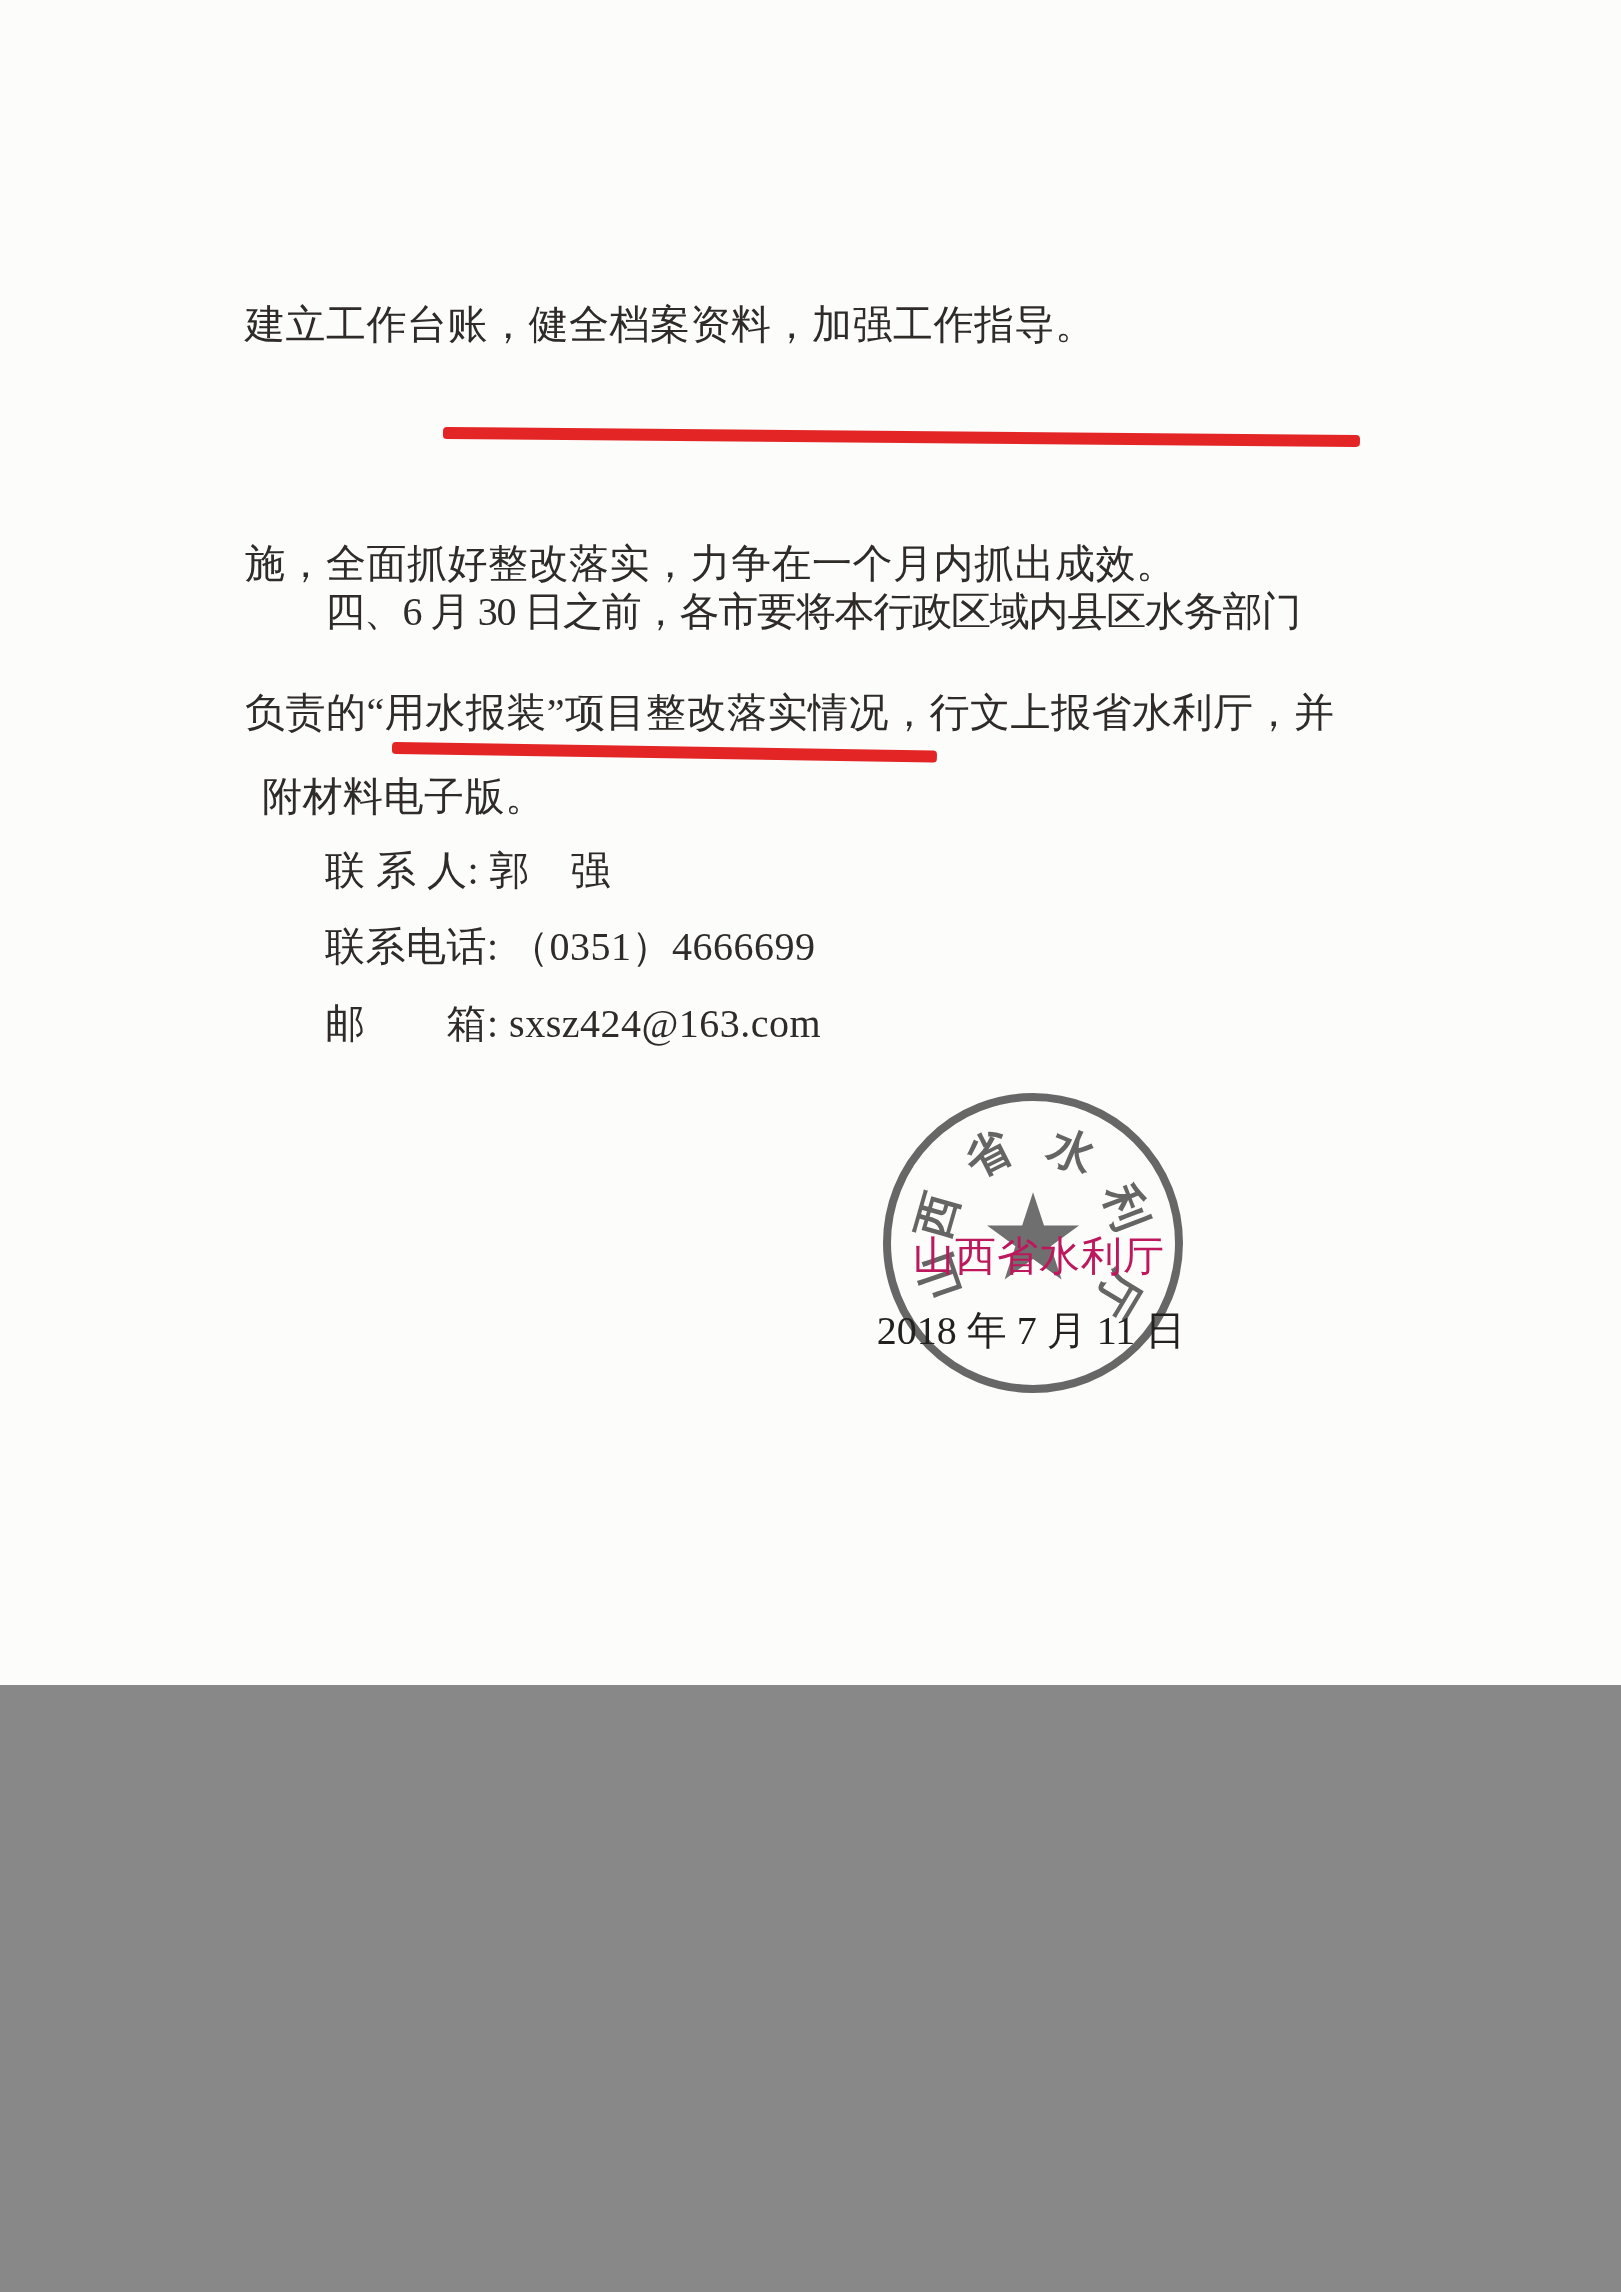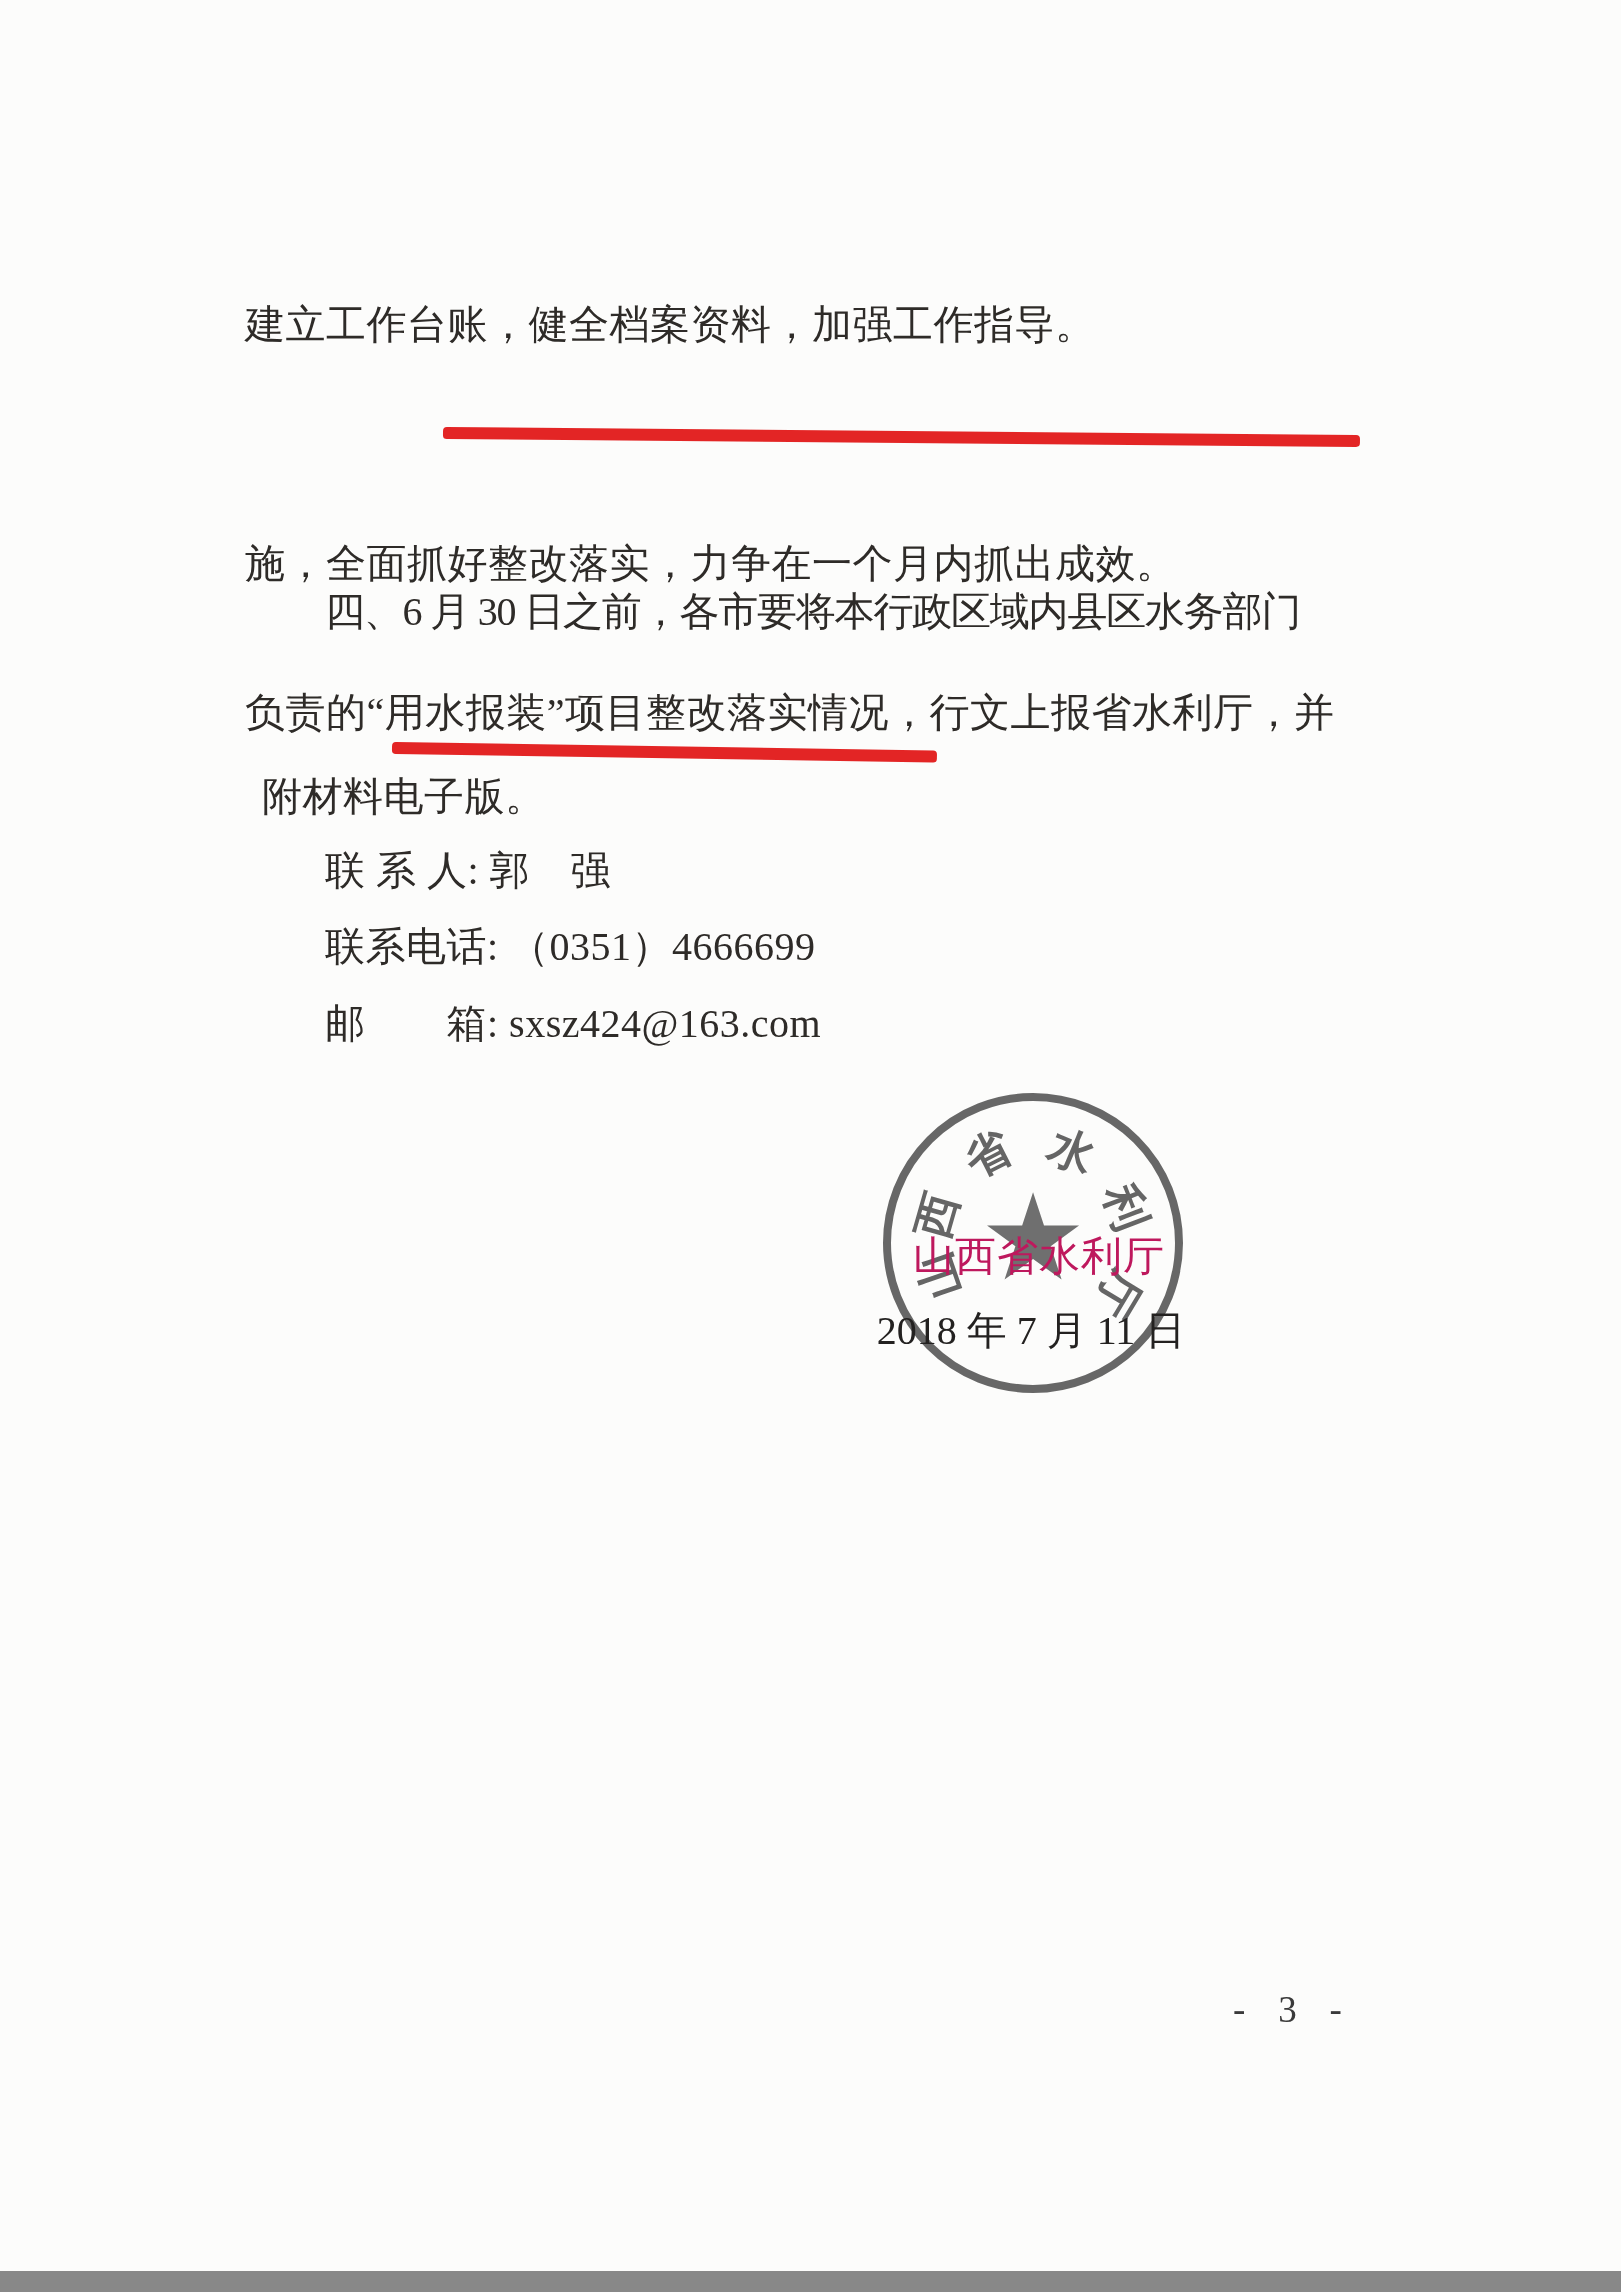--- a/index.html
+++ b/index.html
@@ -1,18 +1,18 @@
 <!DOCTYPE html>
 <html><head>
 <meta charset="utf-8">
 <style>
   html,body{margin:0;padding:0;background:#888;}
   .page{
     position:relative;
-    width:1621px;height:2271px;
+    width:1621px;height:1685px;
     margin:0 auto;
     background:#fcfcfb;
     font-family:"Liberation Serif","DejaVu Serif",serif;
     color:#2e2b28;
     overflow:hidden;
   }
   .bodyline{
     position:absolute;
     font-size:40px;
     line-height:45px;

